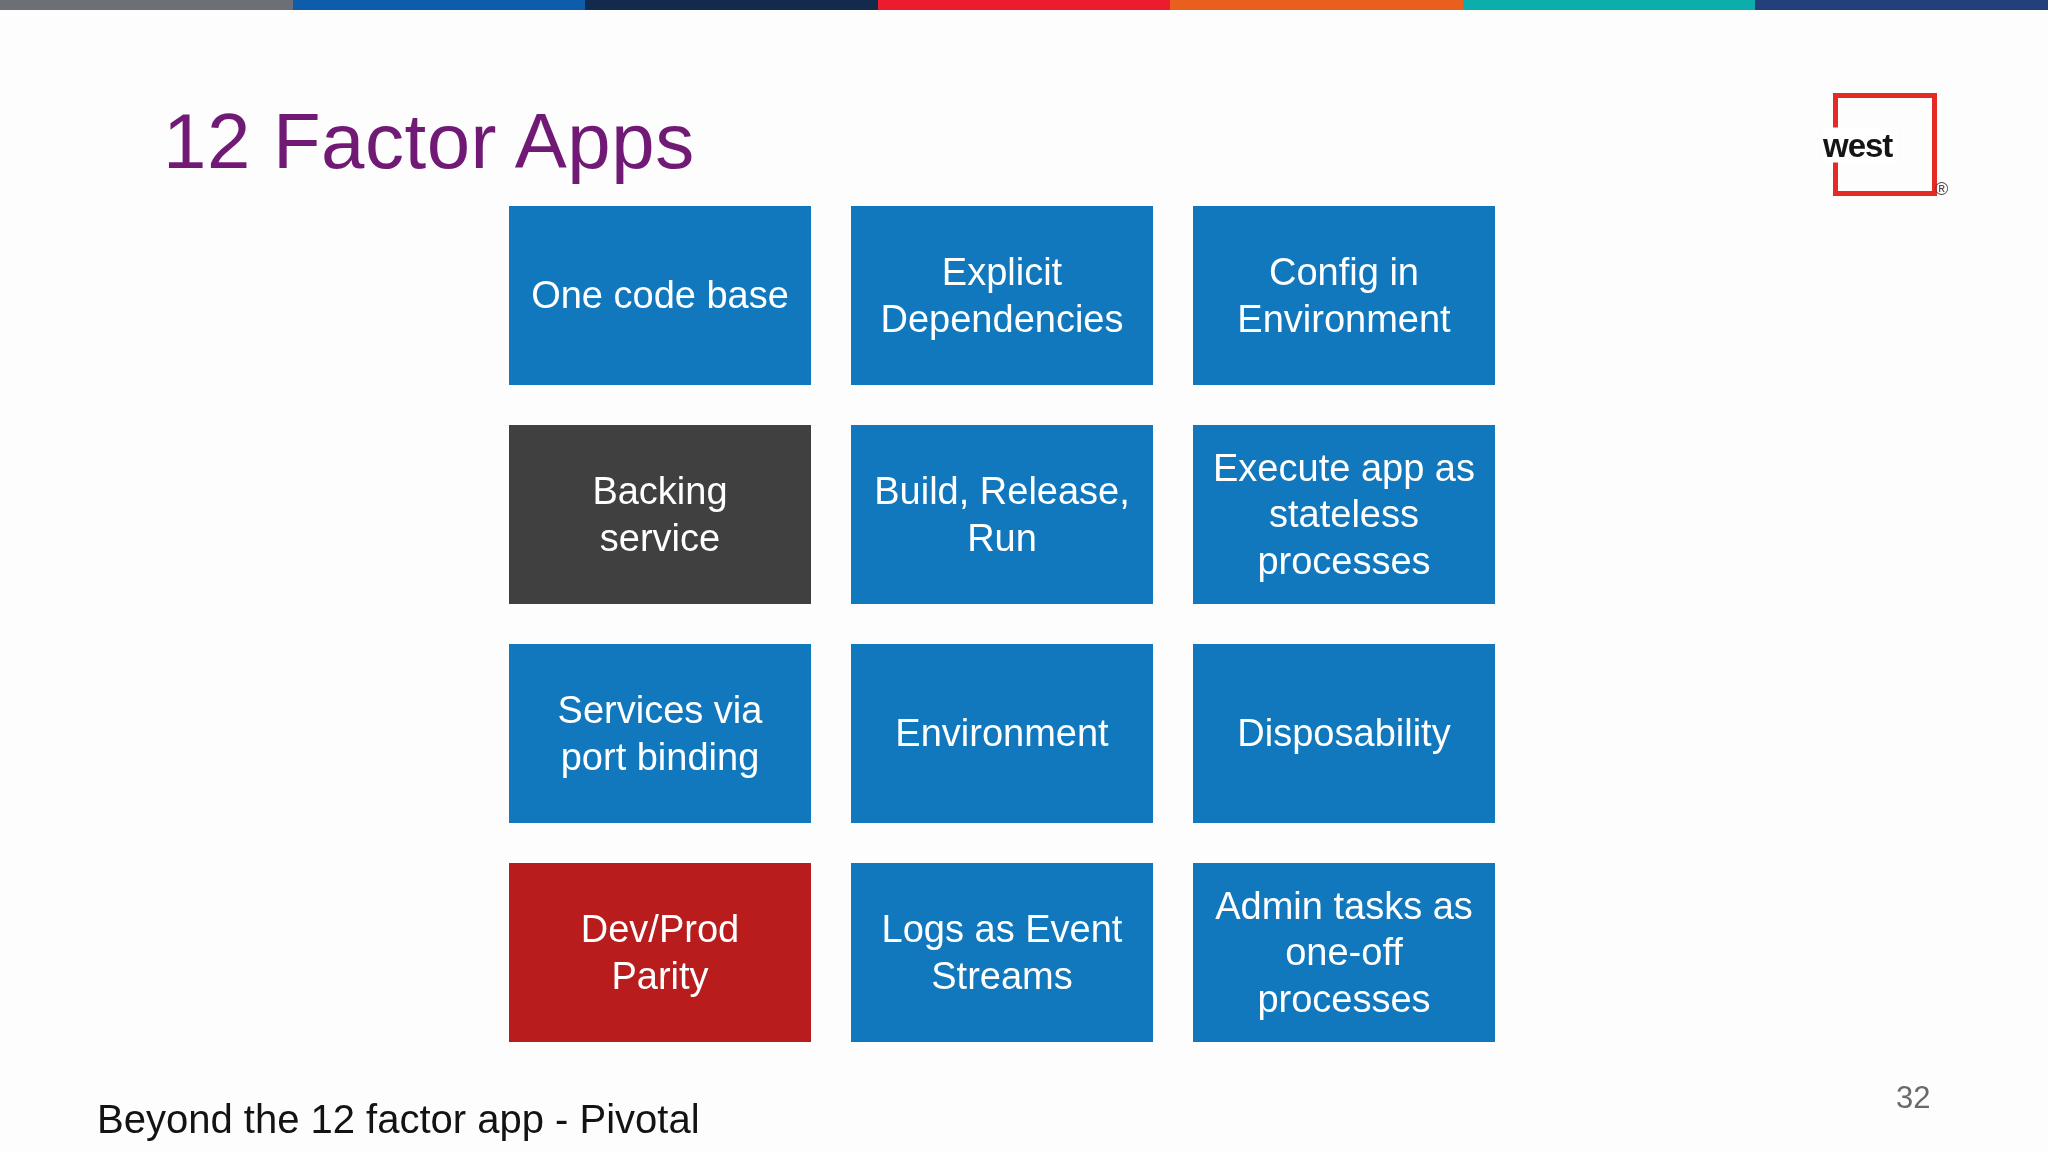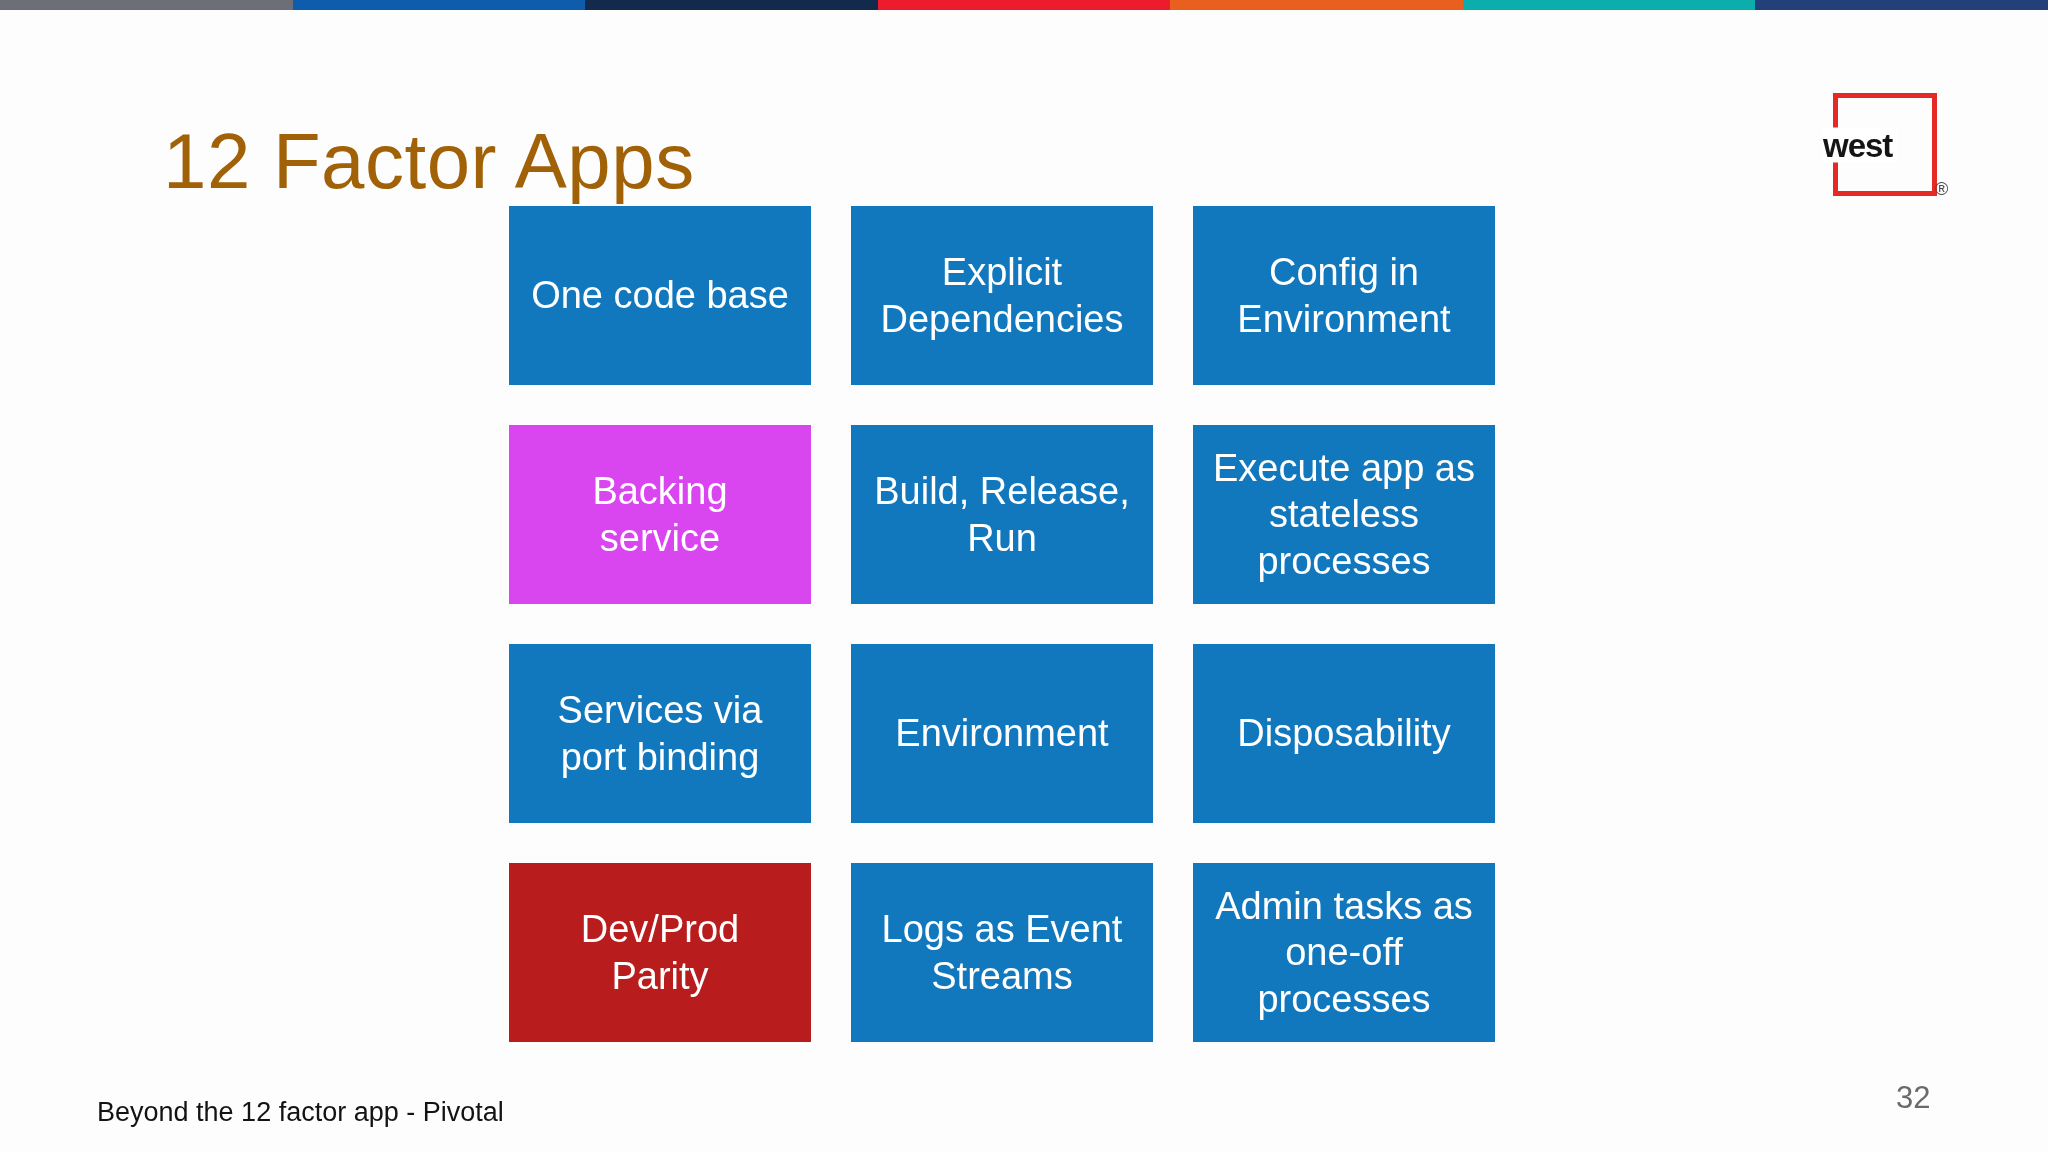--- a/index.html
+++ b/index.html
@@ -80,21 +80,21 @@
     font-size: 38px;
     line-height: 1.22;
     white-space: pre-line;
     padding: 4px 8px;
     box-sizing: border-box;
   }
 
   .footer {
     position: absolute;
     left: 97px; top: 1097px;
-    font-size: 27px;
+    font-size: 40px;
     color: #131313;
   }
   .page-num {
     position: absolute;
     left: 1896px; top: 1080px;
     font-size: 31px;
     color: #6a6a6a;
   }
 </style>
 </head>
@@ -105,34 +105,34 @@
   <div class="top-bar">
     <div class="bar-seg" style="background: rgb(108, 112, 118);"></div>
     <div class="bar-seg" style="background: rgb(14, 93, 173);"></div>
     <div class="bar-seg" style="background: rgb(19, 42, 76);"></div>
     <div class="bar-seg" style="background: rgb(236, 27, 46);"></div>
     <div class="bar-seg" style="background: rgb(232, 95, 30);"></div>
     <div class="bar-seg" style="background: rgb(12, 174, 171);"></div>
     <div class="bar-seg" style="background: rgb(35, 64, 123);"></div>
   </div>
 
-  <h1 class="title" style="color: #a16207; margin-top: 20px;">12 Factor Apps</h1>
+  <h1 class="title" style="color: #701a75;">12 Factor Apps</h1>
 
   <div class="logo" style="border-color: rgb(229, 42, 37);">
     <span class="logo-text" style="color: rgb(21, 21, 21);">west</span>
     <span class="reg">®</span>
   </div>
 
   <div class="grid">
     <div class="factor-box" style="background: rgb(18, 120, 189);">One code base</div>
     <div class="factor-box" style="background: rgb(18, 120, 189);">Explicit
 Dependencies</div>
     <div class="factor-box" style="background: rgb(18, 120, 189);">Config in
 Environment</div>
-    <div class="factor-box" style="background: #d946ef;">Backing
+    <div class="factor-box" style="background: #404040;">Backing
 service</div>
     <div class="factor-box" style="background: rgb(18, 120, 189);">Build, Release,
 Run</div>
     <div class="factor-box" style="background: rgb(18, 120, 189);">Execute app as
 stateless
 processes</div>
     <div class="factor-box" style="background: rgb(18, 120, 189);">Services via
 port binding</div>
     <div class="factor-box" style="background: rgb(18, 120, 189);">Environment</div>
     <div class="factor-box" style="background: rgb(18, 120, 189);">Disposability</div>

